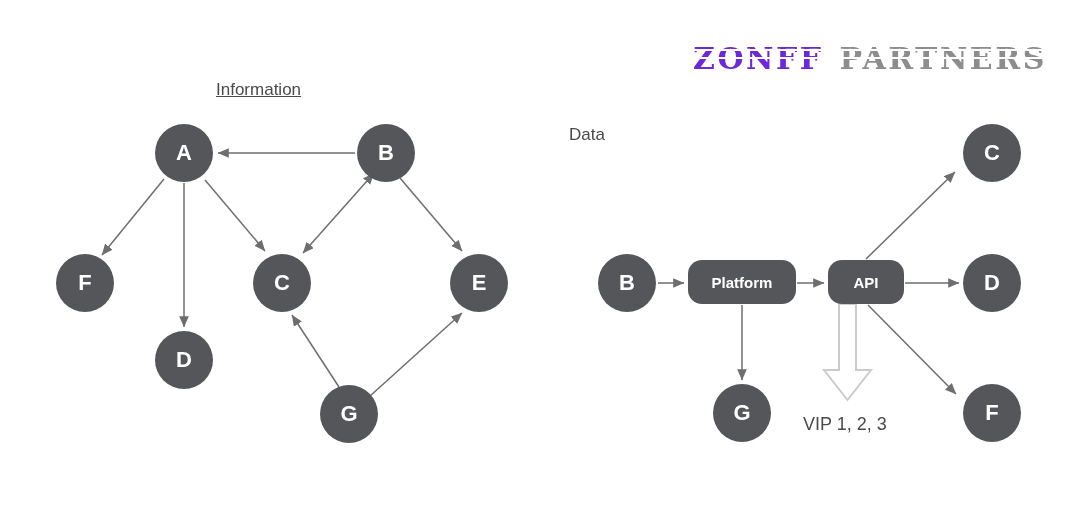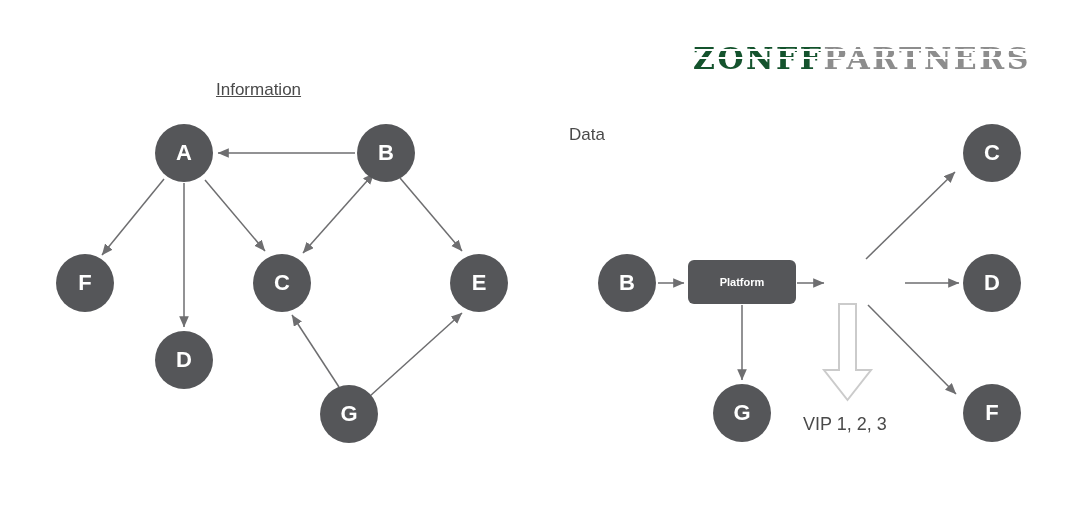--- a/index.html
+++ b/index.html
@@ -29,24 +29,25 @@
     left: 693px;
     top: 44px;
     font-family: "DejaVu Serif", serif;
     font-size: 30px;
     font-weight: 700;
     letter-spacing: 2.5px;
     white-space: nowrap;
     line-height: 1;
   }
   .brand .w1 {
-    color: #14532d;
+    color: #6d28d9;
   }
   .brand .w2 {
     color: #8d8d8d;
+    margin-left: 16px;
   }
   .brand .stencil {
     position: relative;
     display: inline-block;
   }
   
   .brand .stencil::after {
     content: "";
     position: absolute;
     left: 0; right: 0;
@@ -91,25 +92,25 @@
     justify-content: center;
     font-family: "Liberation Sans", sans-serif;
     box-sizing: border-box;
   }
 
   
   .boxnode {
     position: absolute;
     background: #555659;
     color: #ffffff;
-    border-radius: 6px;
+    border-radius: 14px;
     display: flex;
     align-items: center;
     justify-content: center;
-    font-size: 11px;
+    font-size: 15px;
     font-weight: 700;
     font-family: "Liberation Sans", sans-serif;
     box-sizing: border-box;
   }
 
   
   #vip-label {
     position: absolute;
     left: 803px;
     top: 414px;
@@ -192,16 +193,17 @@
   <div class="node" style="left:155px; top:331px;">D</div>
   <div class="node" style="left:320px; top:385px;">G</div>
 
   <div class="node" style="left:598px; top:254px;">B</div>
   <div class="node" style="left:713px; top:384px;">G</div>
   <div class="node" style="left:963px; top:124px;">C</div>
   <div class="node" style="left:963px; top:254px;">D</div>
   <div class="node" style="left:963px; top:384px;">F</div>
 
   <div class="boxnode" style="left:688px; top:260px; width:108px; height:44px;">Platform</div>
+  <div class="boxnode" style="left:828px; top:260px; width:76px; height:44px;">API</div>
 
   <div id="vip-label">VIP 1, 2, 3</div>
 
 </div>
 
 </body></html>

